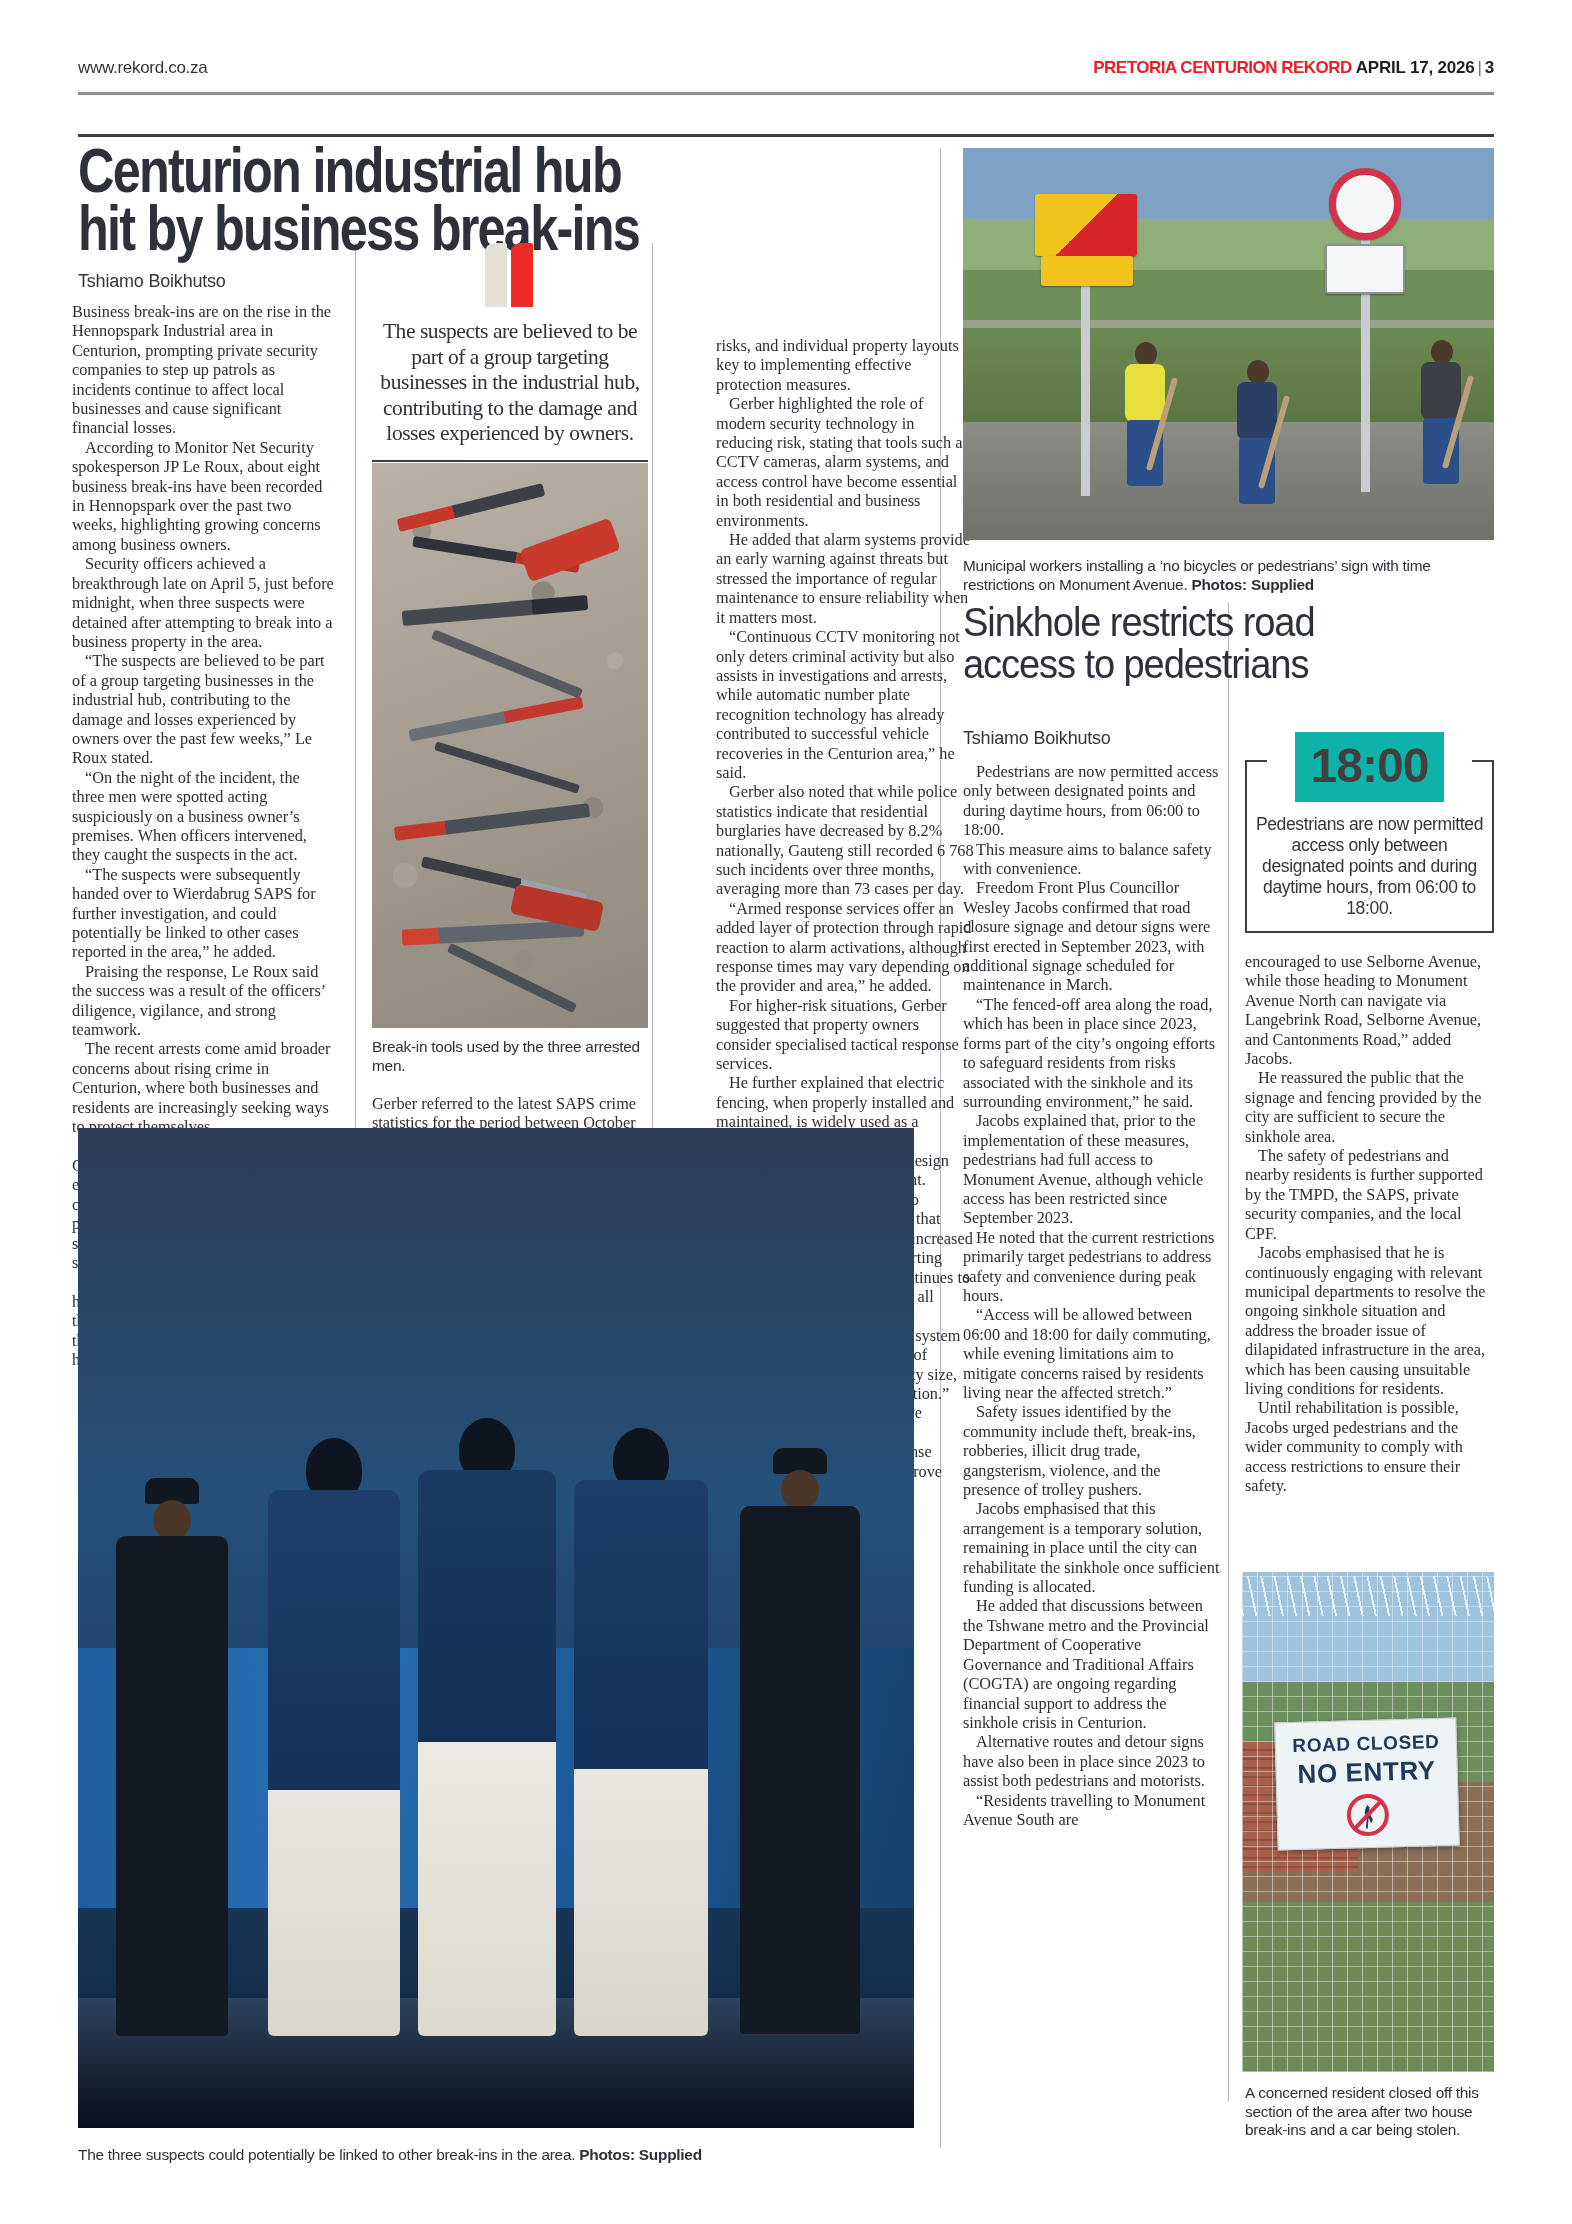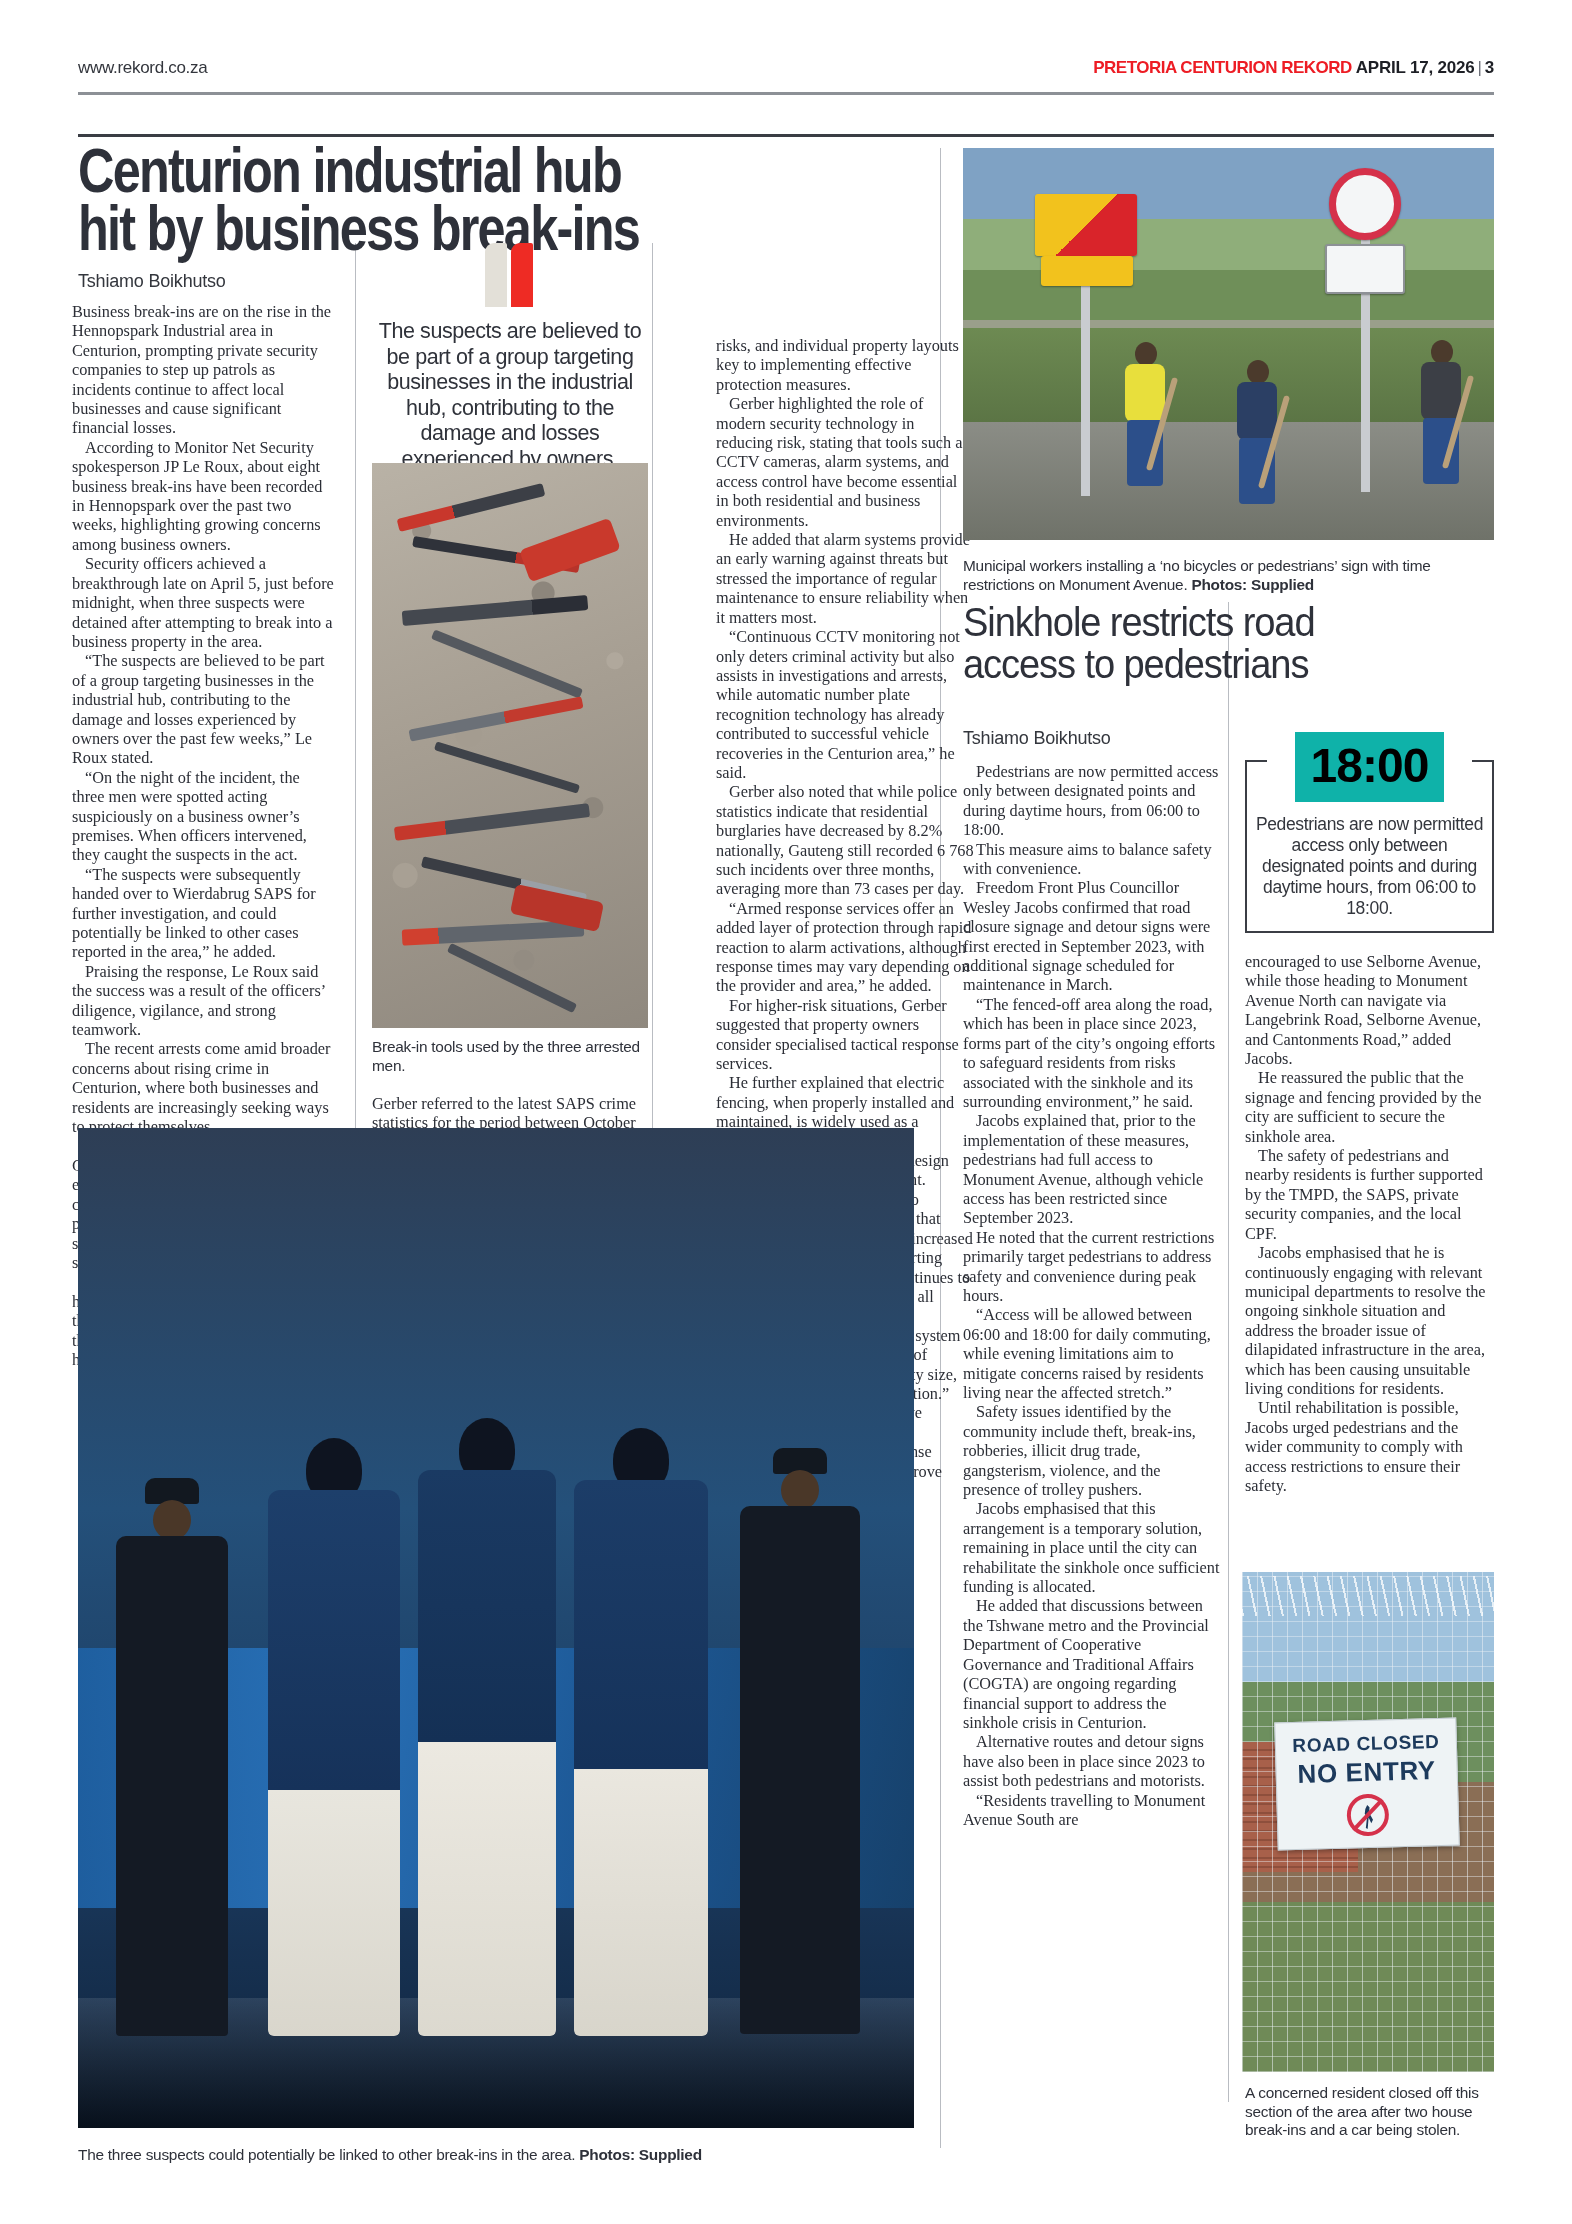--- a/index.html
+++ b/index.html
@@ -129,21 +129,21 @@
   .qmark i.a { left: 0;  background: #e3e0d8; border-radius: 9px 2px 0 0; }
   .qmark i.b { left: 26px; background: #ee2b24; border-radius: 9px 2px 0 0; }
   .qmark i.a::after, .qmark i.b::after {
     content: "";
     position: absolute;
     left: 0; top: 0;
     width: 22px; height: 26px;
     border-top-left-radius: 11px;
   }
   .pq-text {
-    font-family: Liberation Sans, sans-serif;
+    font-family: Liberation Serif, serif;
     font-size: 21.5px;
     line-height: 25.5px;
     letter-spacing: -0.45px;
     color: #2f323a;
   }
   .pq-rule {
     width: 100%; height: 2px;
     background: #3a3d44;
     margin: 13px 0 9px 0;
   }
@@ -340,21 +340,21 @@
   }
   .infobox .topline-l, .infobox .topline-r {
     position: absolute; top: -2px; height: 2px; background: #3b3e45;
   }
   .infobox .topline-l { left: -2px; width: 22px; }
   .infobox .topline-r { right: -2px; width: 22px; }
   .time-badge {
     display: inline-block;
     margin-top: -30px;
     background: #0fb2a9;
-    color: #000000;
+    color: #404040;
     font-family: "Liberation Sans", sans-serif;
     font-weight: bold;
     font-size: 48px;
     line-height: 1;
     letter-spacing: -1px;
     padding: 10px 16px 12px 16px;
   }
   .info-text {
     margin-top: 12px;
     font-family: "Liberation Sans", sans-serif;

